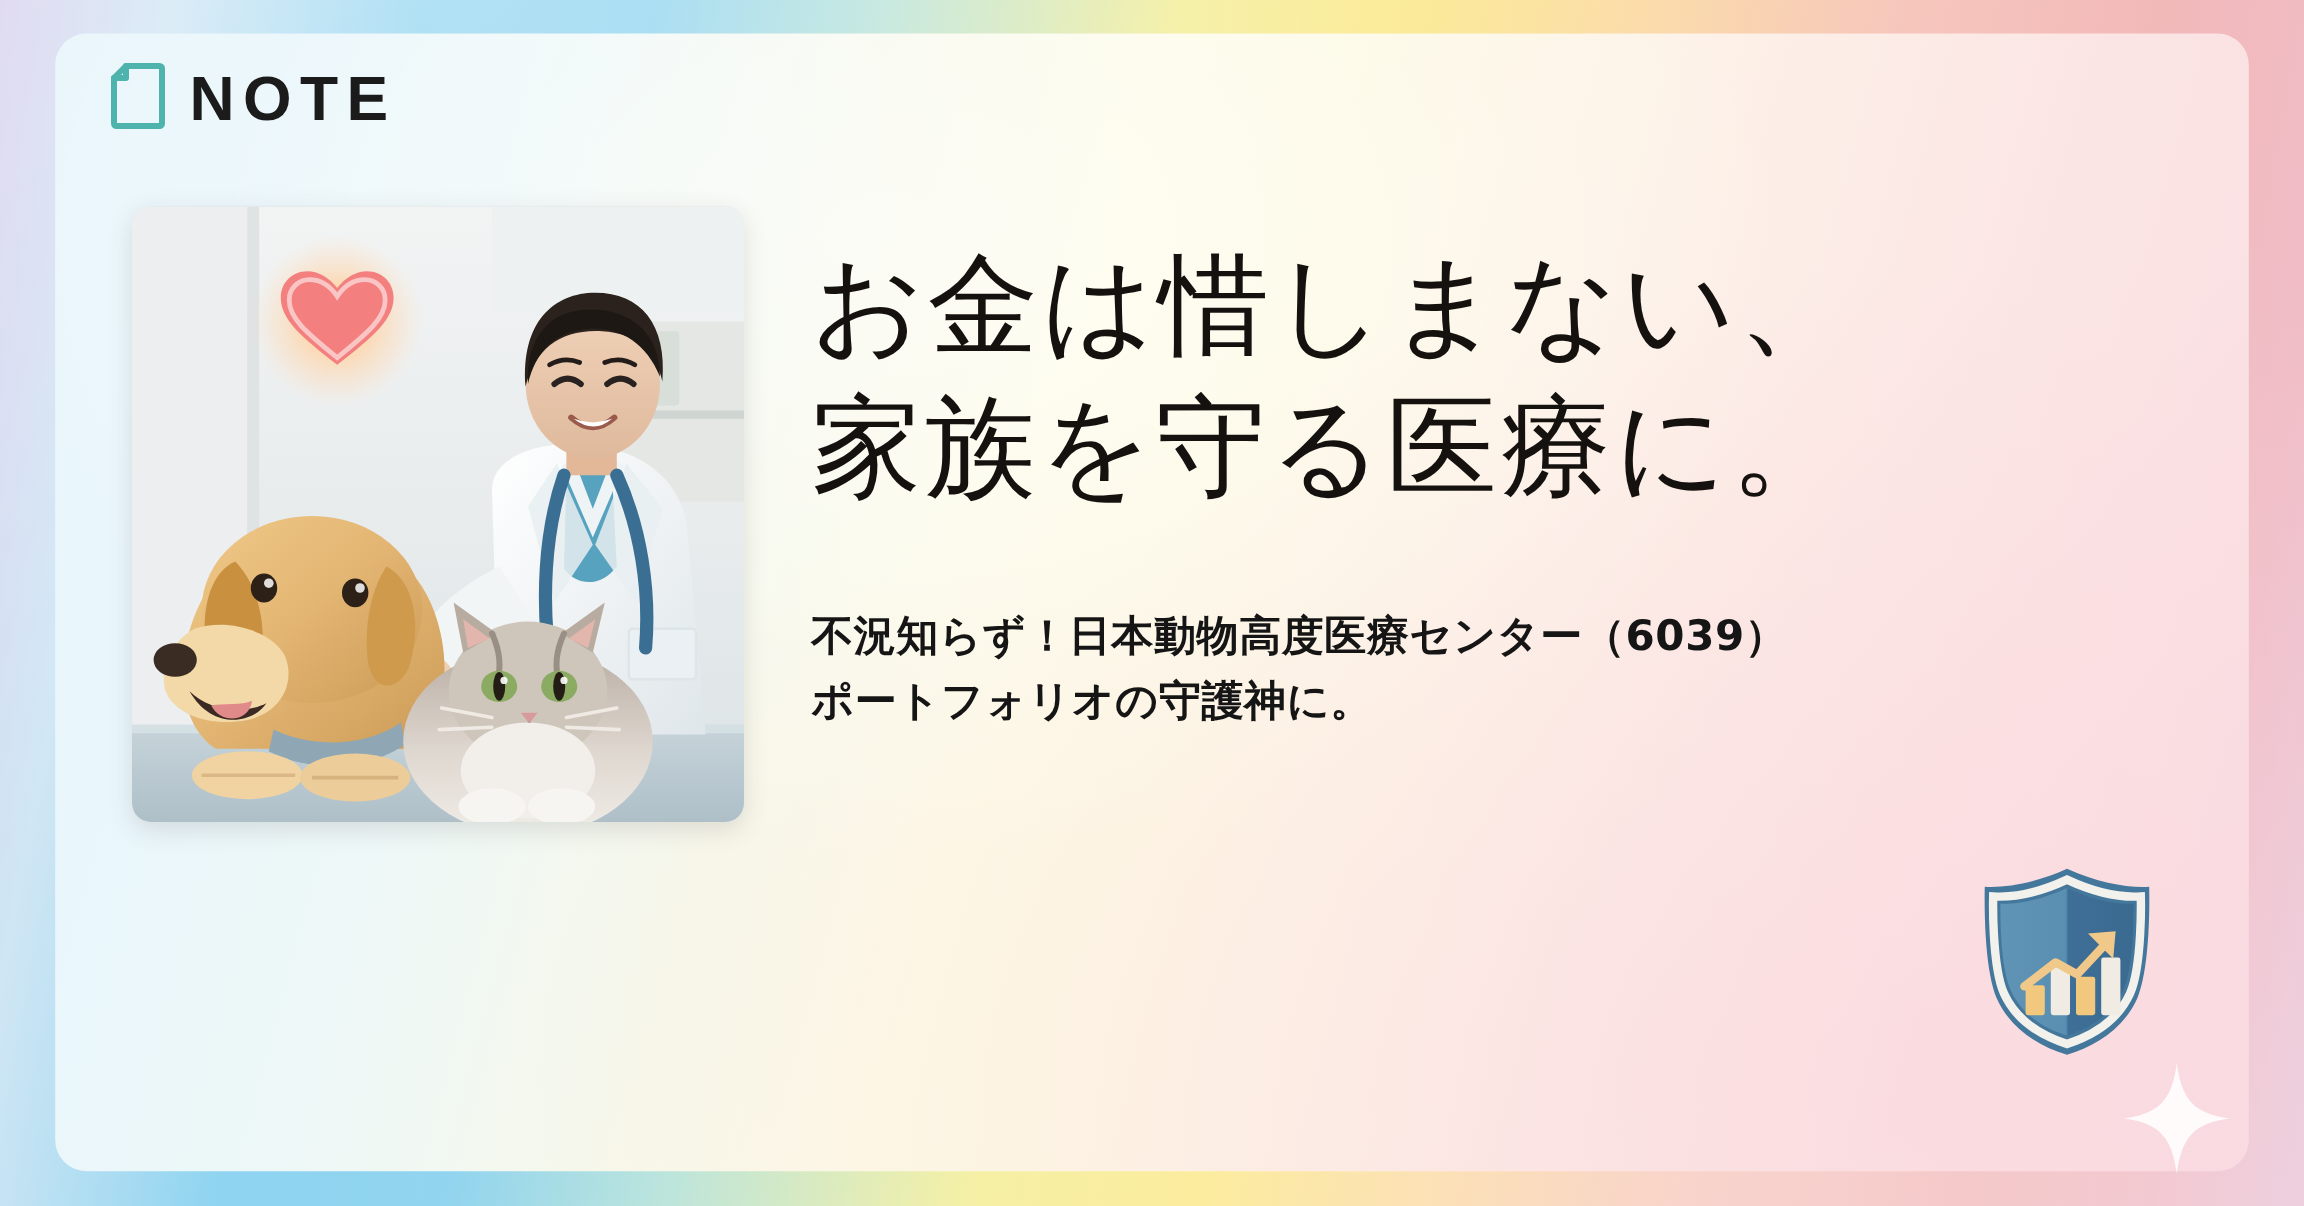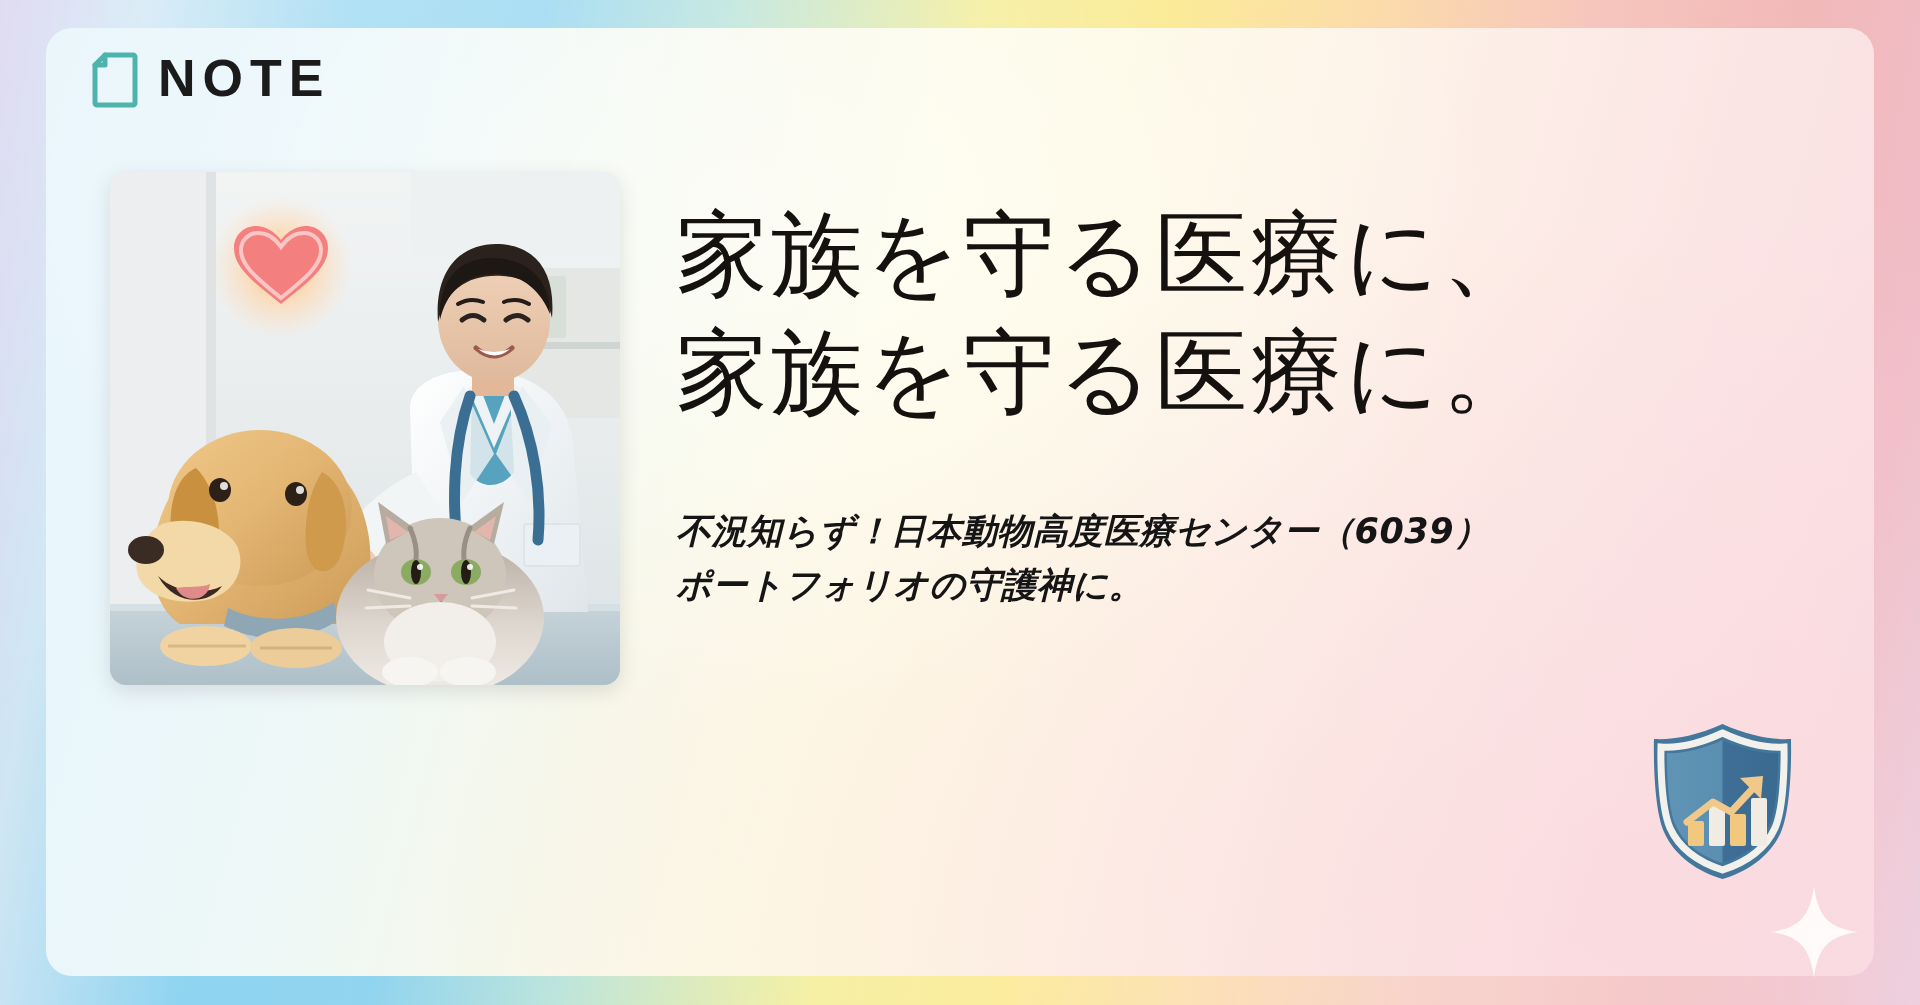--- a/index.html
+++ b/index.html
@@ -73,20 +73,21 @@
       radial-gradient(ellipse at 88% 92%, rgba(250,214,221,0.55), rgba(255,255,255,0) 55%);
     pointer-events: none;
   }
 
   
   #logo {
     position: absolute;
     left: 92px;
     top: 52px;
     display: flex;
+    align-items: center;
     gap: 20px;
     z-index: 6;
   }
   #logo .doc-icon { display: block; }
   #logo .wordmark {
     font-family: "Liberation Sans", "DejaVu Sans", sans-serif;
     font-size: 52px;
     font-weight: 700;
     letter-spacing: 7px;
     color: #1b1b1b;
@@ -131,21 +132,21 @@
   #subtitle {
     margin-top: 72px;
     font-family: "DejaVu Sans", "Liberation Sans", sans-serif;
     font-size: 35px;
     font-weight: 700;
     line-height: 1.55;
     letter-spacing: 0.5px;
     color: #151515;
     white-space: nowrap;
   }
-  #subtitle .sub-line { display: block; font-style: italic; }
+  #subtitle .sub-line { display: block; }
 
   
   #shield-badge {
     position: absolute;
     left: 1641px;
     top: 718px;
     width: 163px;
     height: 166px;
     z-index: 6;
   }
@@ -330,21 +331,21 @@
 
       <ellipse cx="330" cy="470" rx="56" ry="40" fill="#f2efeb"></ellipse>
 
       <ellipse cx="300" cy="500" rx="28" ry="15" fill="#f7f5f2"></ellipse>
       <ellipse cx="358" cy="500" rx="28" ry="15" fill="#f7f5f2"></ellipse>
     </svg>
   </div>
 
   <div id="content">
     <h1 id="headline">
-      <span class="hl-line">家族を守る医療に、</span>
+      <span class="hl-line">お金は惜しまない、</span>
       <span class="hl-line">家族を守る医療に。</span>
     </h1>
 
     <p id="subtitle">
       <span class="sub-line">不況知らず！日本動物高度医療センター（6039）</span>
       <span class="sub-line">ポートフォリオの守護神に。</span>
     </p>
   </div>
 
   <div id="shield-badge">

